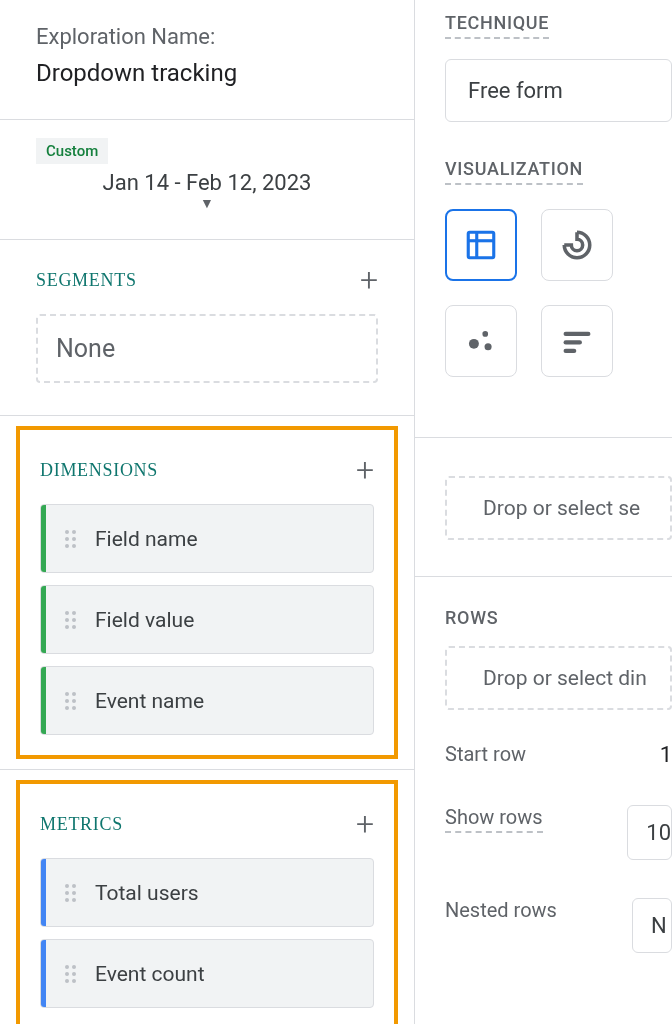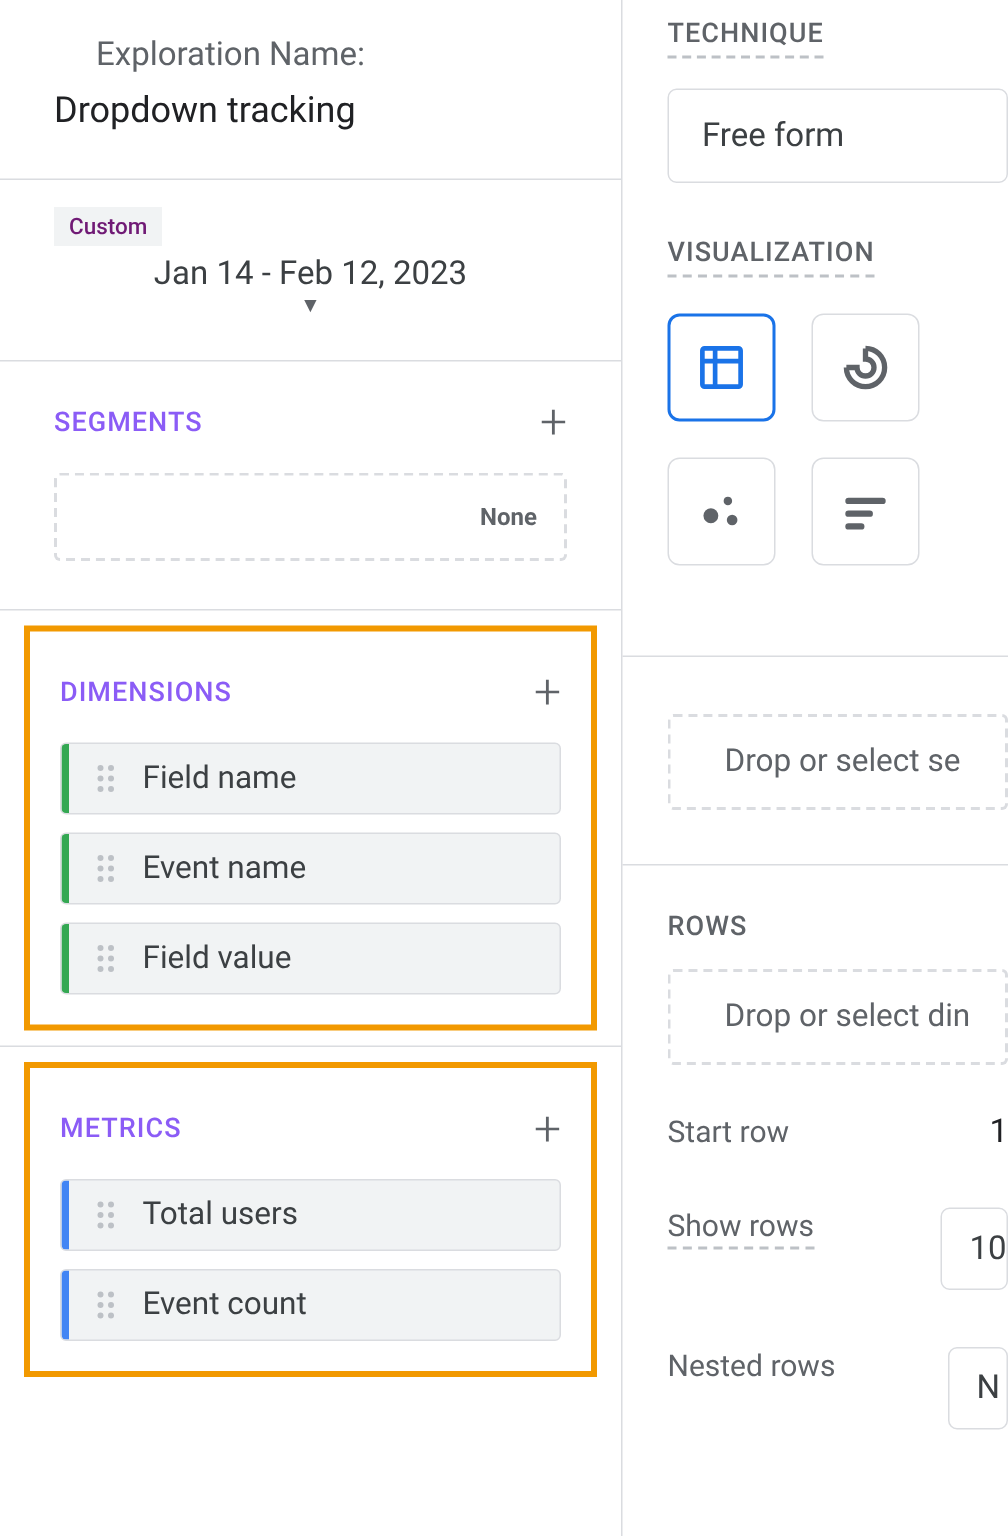--- a/index.html
+++ b/index.html
@@ -25,32 +25,31 @@
     }
     .section {
       border-bottom: 1px solid #dadce0;
       padding: 24px 36px 32px 36px;
     }
     .exploration-label {
       color: #5f6368;
       font-size: 22px;
       font-weight: 400;
       margin-bottom: 10px;
-      margin-left: 28px;
     }
     .exploration-name {
       color: #202124;
       font-size: 24px;
       font-weight: 400;
     }
     .date-range-section { padding: 18px 36px 28px 36px; }
     .date-preset {
       display: inline-block;
       background: #f1f3f4;
-      color: #701a75;
+      color: #15803d;
       font-size: 15px;
       font-weight: 500;
       padding: 4px 10px;
       margin-bottom: 6px;
     }
     .date-range-row {
       display: flex;
       justify-content: space-between;
       align-items: center;
       flex-direction: column;
@@ -64,54 +63,54 @@
       color: #5f6368;
       font-size: 14px;
     }
     .section-header-row {
       display: flex;
       justify-content: space-between;
       align-items: center;
       margin-bottom: 18px;
     }
     .section-header {
-      color: #8b5cf6;
+      color: #0f766e;
       font-size: 18px;
       font-weight: 500;
       letter-spacing: 0.7px;
+      font-family: Liberation Serif, serif;
     }
     .plus-icon {
       color: #5f6368;
       font-size: 32px;
       font-weight: 300;
       line-height: 1;
       cursor: pointer;
     }
     .none-dropzone {
       border: 2px dashed #dadce0;
       border-radius: 4px;
       padding: 18px;
-      text-align: right;
-      color: #5f6368;
-      font-size: 16px;
-      font-weight: bold;
+      text-align: left;
+      color: #5f6368;
+      font-size: 25px;
     }
     .highlighted-block {
       border: 4px solid #f29900;
       margin: 10px 16px 10px 16px;
       padding: 24px 20px 20px 20px;
     }
     .chips { display: flex; flex-direction: column; gap: 12px; }
     .chip {
       display: flex;
       align-items: center;
       background: #f1f3f4;
       border: 1px solid #dadce0;
       border-radius: 4px;
-      height: 48px;
+      height: 69px;
       position: relative;
       overflow: hidden;
     }
     .chip-accent-green::before {
       content: "";
       position: absolute;
       left: 0; top: 0; bottom: 0;
       width: 5px;
       background: #34a853;
     }
@@ -260,32 +259,32 @@
       </div>
       <div class="chip chip-accent-green">
         <div class="drag-handle">
             <span class="drag-dot"></span>
             <span class="drag-dot"></span>
             <span class="drag-dot"></span>
             <span class="drag-dot"></span>
             <span class="drag-dot"></span>
             <span class="drag-dot"></span>
           </div>
+        <div class="chip-label">Field value</div>
+      </div>
+      <div class="chip chip-accent-green">
+        <div class="drag-handle">
+            <span class="drag-dot"></span>
+            <span class="drag-dot"></span>
+            <span class="drag-dot"></span>
+            <span class="drag-dot"></span>
+            <span class="drag-dot"></span>
+            <span class="drag-dot"></span>
+          </div>
         <div class="chip-label">Event name</div>
-      </div>
-      <div class="chip chip-accent-green">
-        <div class="drag-handle">
-            <span class="drag-dot"></span>
-            <span class="drag-dot"></span>
-            <span class="drag-dot"></span>
-            <span class="drag-dot"></span>
-            <span class="drag-dot"></span>
-            <span class="drag-dot"></span>
-          </div>
-        <div class="chip-label">Field value</div>
       </div>
     </div>
   </div>
 
   <div style="border-bottom:1px solid #dadce0;"></div>
 
   <div class="highlighted-block">
     <div class="section-header-row">
       <div class="section-header">METRICS</div>
       <div class="plus-icon">+</div>

